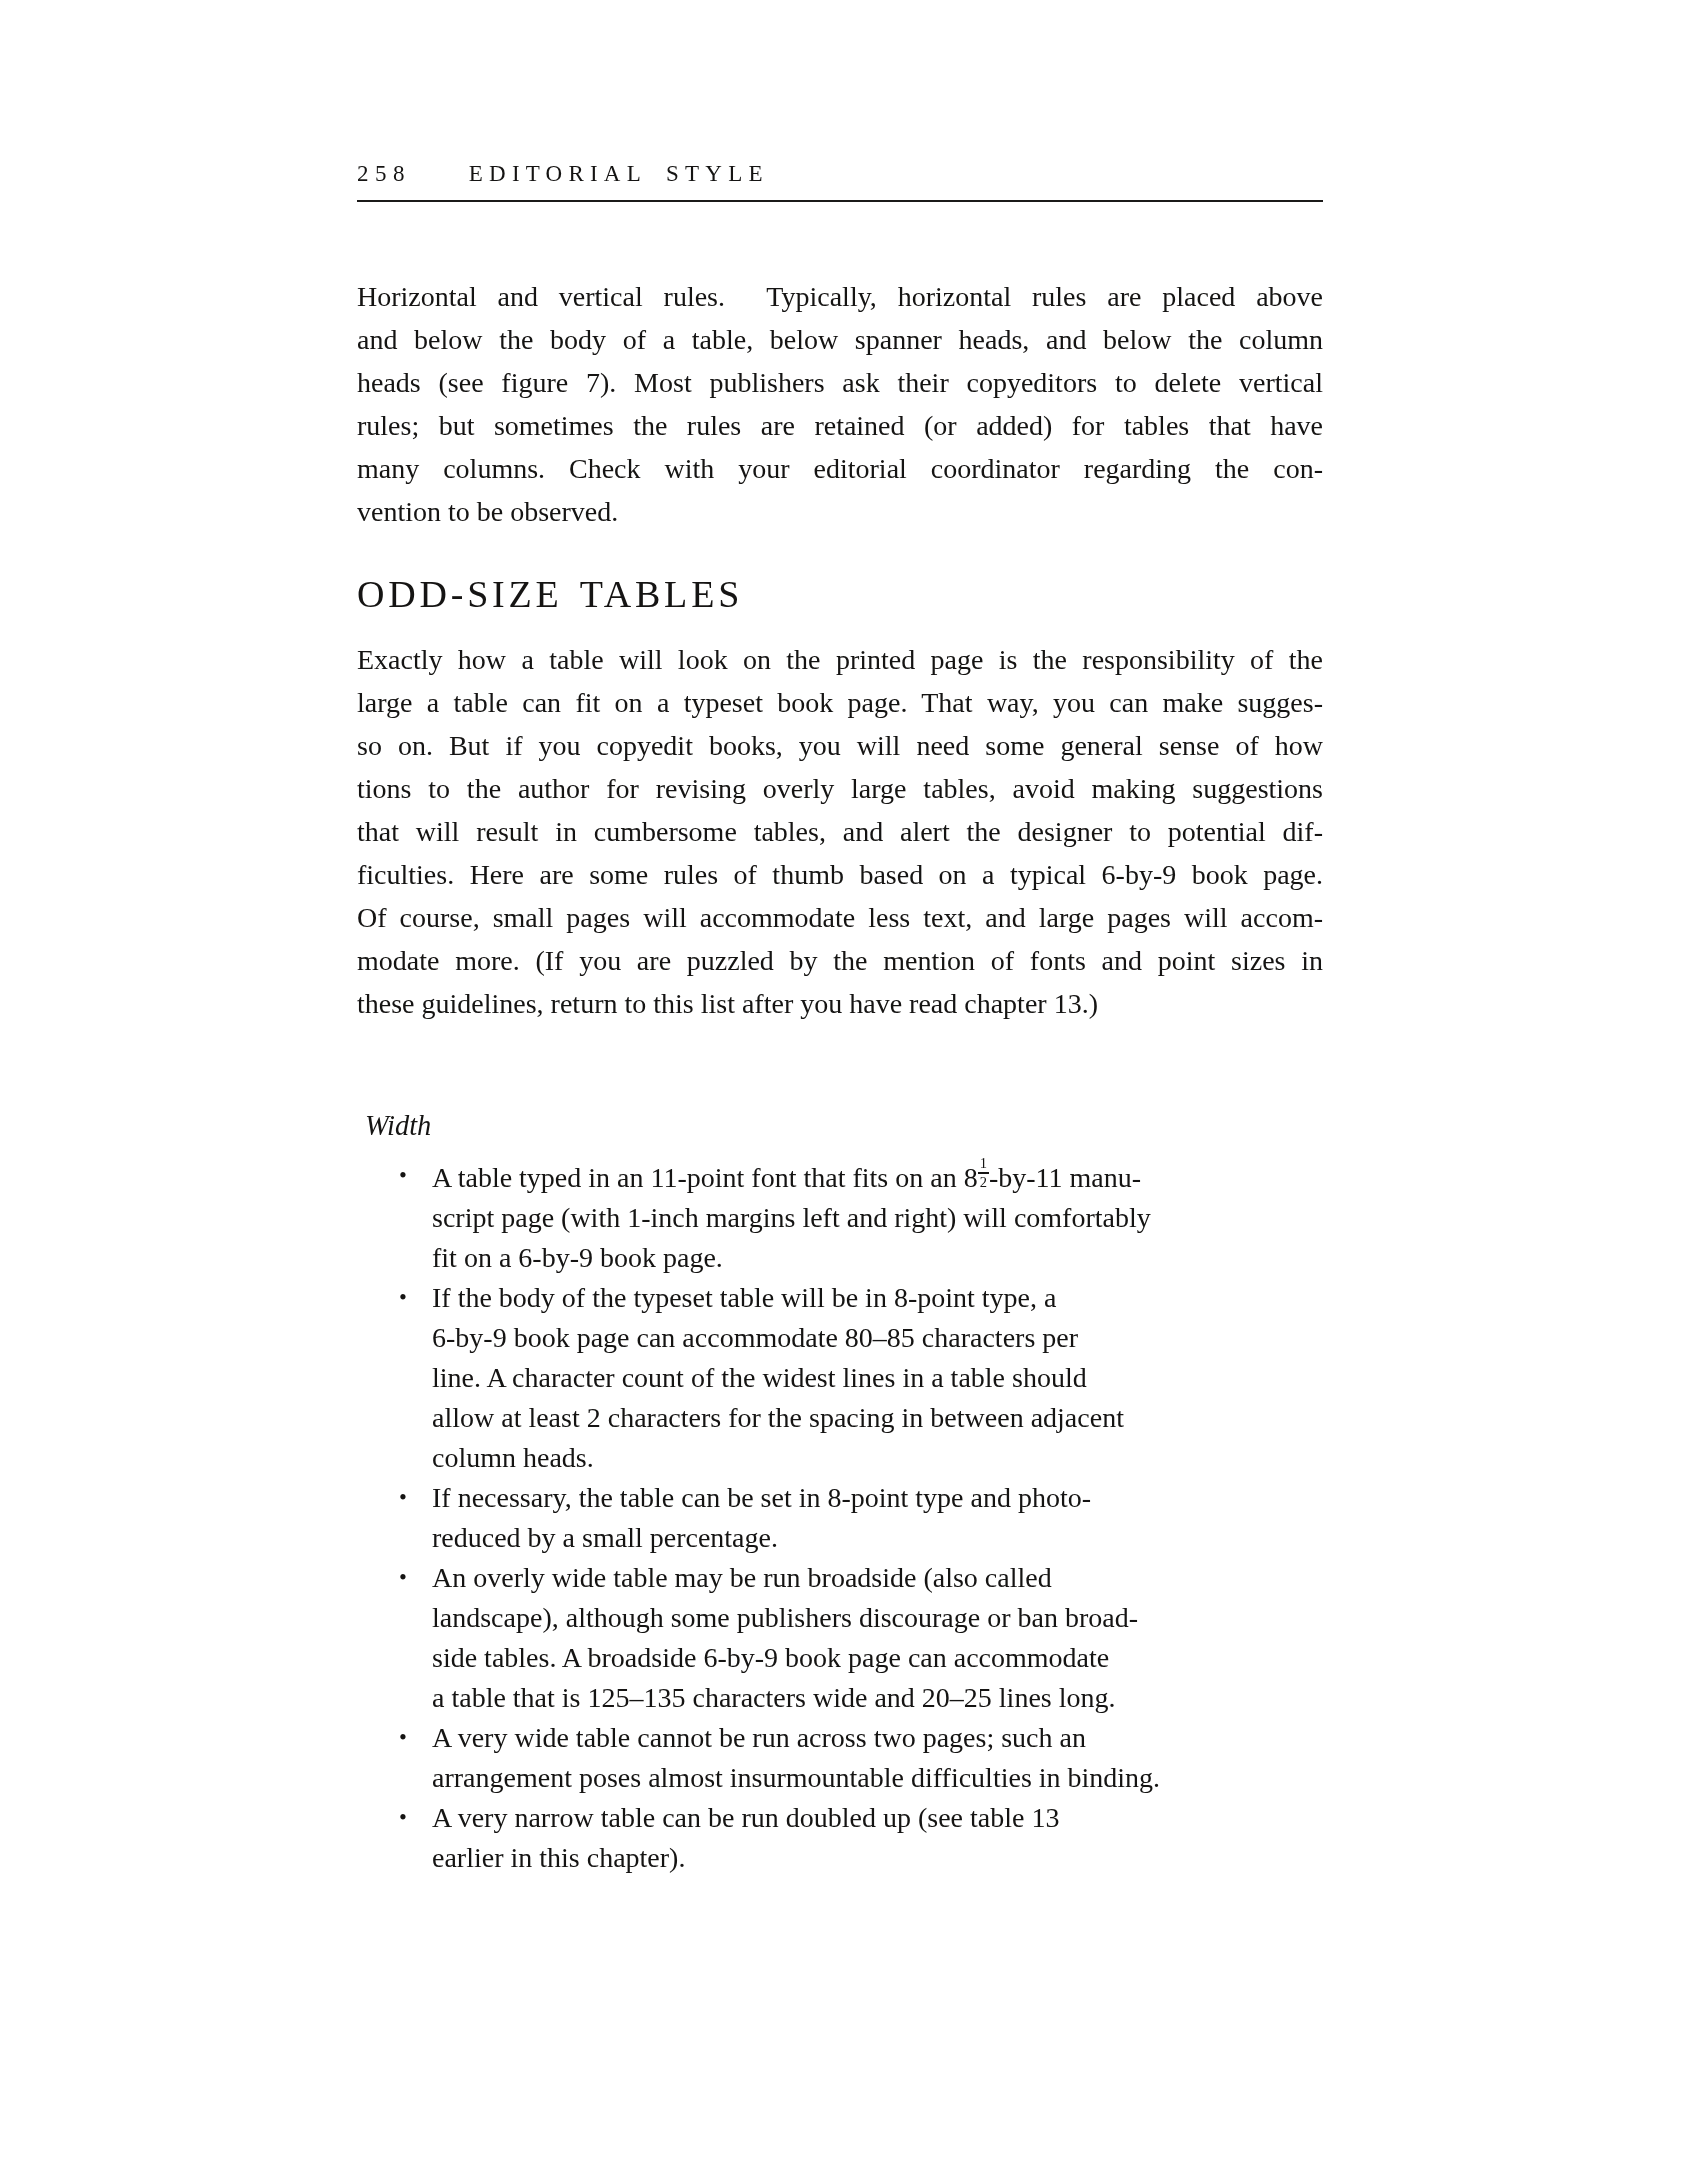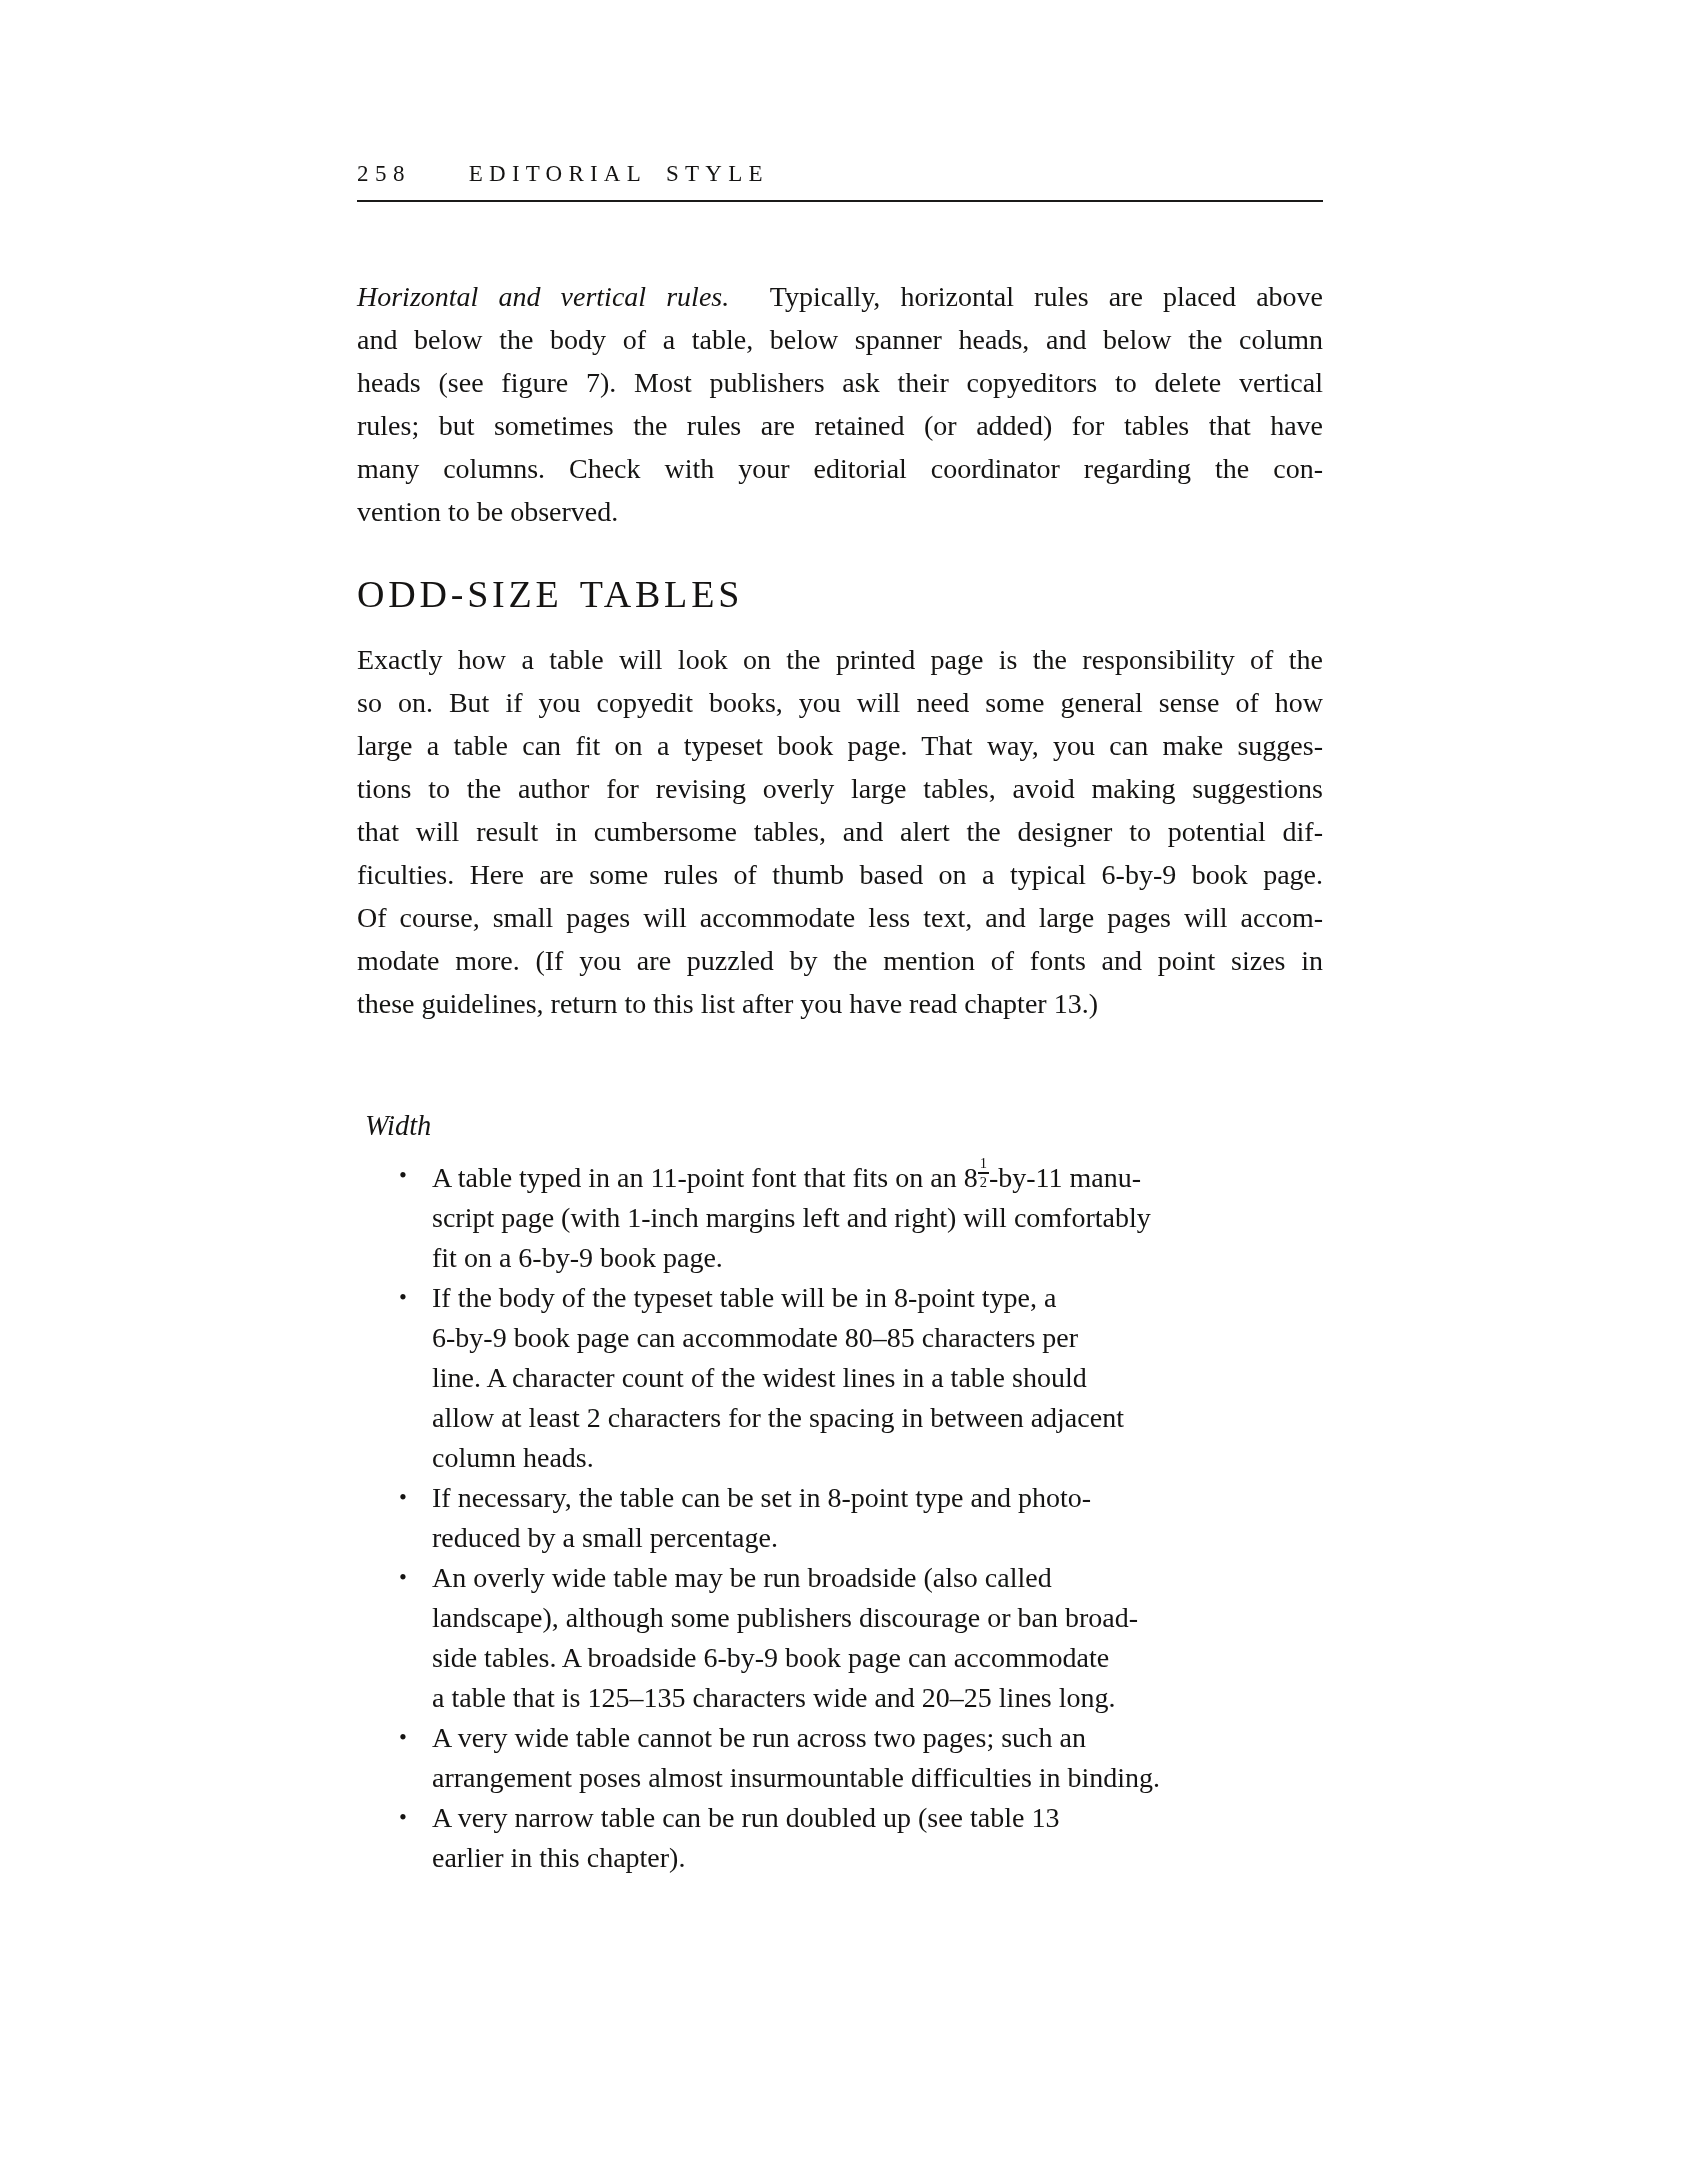--- a/index.html
+++ b/index.html
@@ -55,21 +55,20 @@
   .para1 { top: 275px; }
   .para2 { top: 638px; }
   .jline {
     text-align: justify;
     text-align-last: justify;
   }
   .jline.lastline {
     text-align-last: left;
   }
   .lead {
-    font-style: italic;
     margin-right: 0.75em;
   }
 
   
   .sechead {
     position: absolute;
     left: 357px;
     top: 578px;
     margin: 0;
     font-size: 38px;
@@ -155,22 +154,22 @@
     <div class="jline">heads (see figure 7). Most publishers ask their copyeditors to delete vertical</div>
     <div class="jline">rules; but sometimes the rules are retained (or added) for tables that have</div>
     <div class="jline">many columns. Check with your editorial coordinator regarding the con-</div>
     <div class="jline lastline">vention to be observed.</div>
   </div>
 
   <h2 class="sechead">ODD-SIZE TABLES</h2>
 
   <div class="para para2">
     <div class="jline">Exactly how a table will look on the printed page is the responsibility of the</div>
+    <div class="jline">large a table can fit on a typeset book page. That way, you can make sugges-</div>
     <div class="jline">so on. But if you copyedit books, you will need some general sense of how</div>
-    <div class="jline">large a table can fit on a typeset book page. That way, you can make sugges-</div>
     <div class="jline">tions to the author for revising overly large tables, avoid making suggestions</div>
     <div class="jline">that will result in cumbersome tables, and alert the designer to potential dif-</div>
     <div class="jline">ficulties. Here are some rules of thumb based on a typical 6-by-9 book page.</div>
     <div class="jline">Of course, small pages will accommodate less text, and large pages will accom-</div>
     <div class="jline">modate more. (If you are puzzled by the mention of fonts and point sizes in</div>
     <div class="jline lastline">these guidelines, return to this list after you have read chapter 13.)</div>
   </div>
 
   <h3 class="subhead">Width</h3>
 

